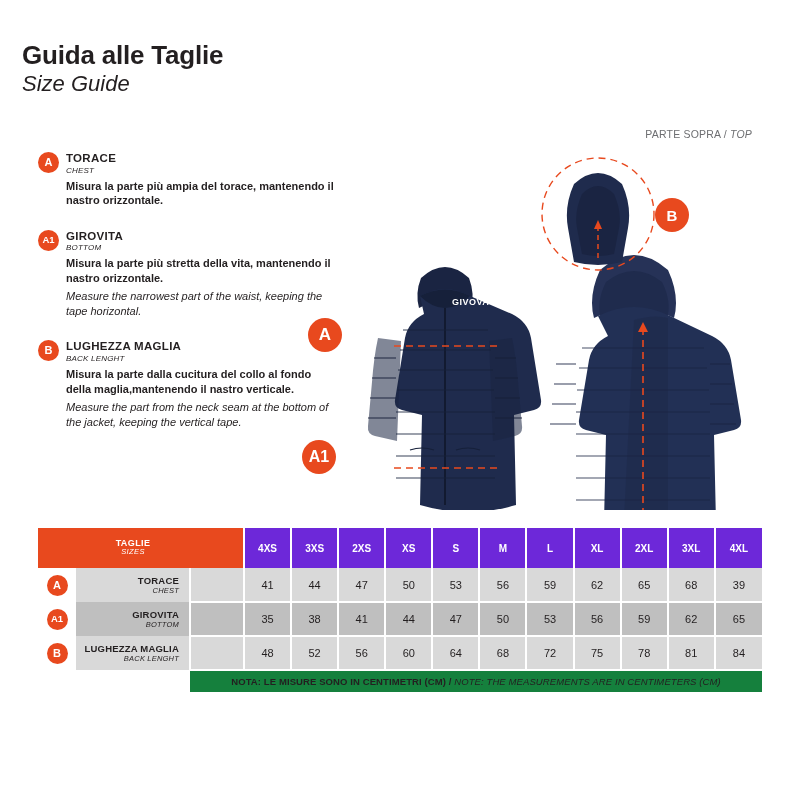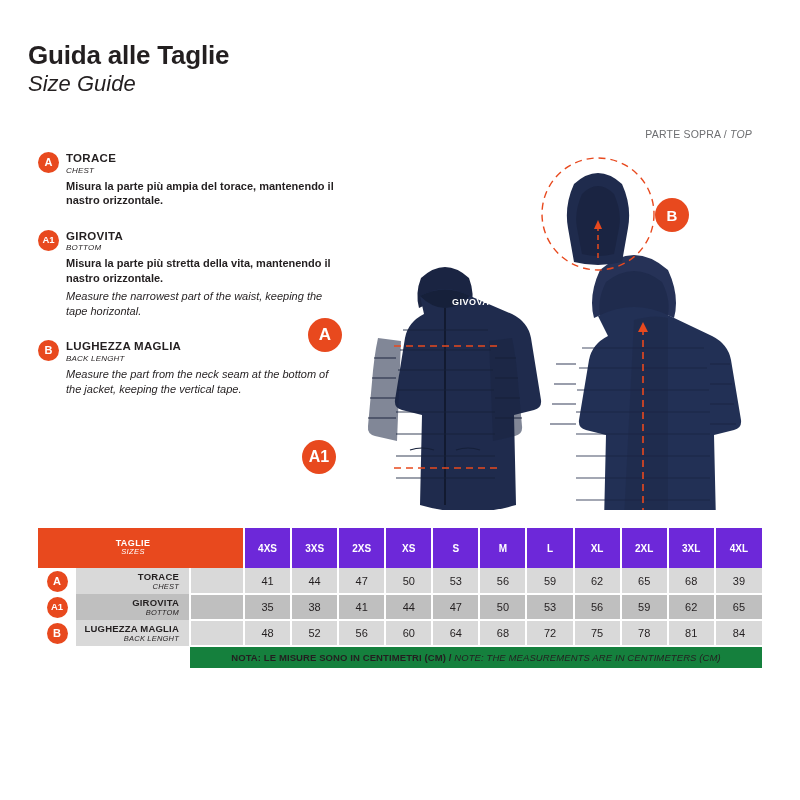--- a/index.html
+++ b/index.html
@@ -7,21 +7,21 @@
   body {
     width: 800px; height: 800px;
     background: #ffffff;
     font-family: "Liberation Sans", sans-serif;
     color: #231f20;
     position: relative;
     overflow: hidden;
   }
 
   
-  .header { position:absolute; left:28px; top:42px; }
+  .header { position:absolute; left:22px; top:42px; }
   .header .title {
     font-size: 26px; font-weight: bold; letter-spacing: -0.2px; color:#231f20;
     line-height: 1.05;
   }
   .header .subtitle {
     font-size: 22px; font-style: italic; color:#231f20; font-weight: normal;
     line-height: 1.15; margin-top: 2px;
   }
 
   
@@ -97,21 +97,21 @@
   }
   .row-badge .badge-t.wide { font-size: 9.5px; }
 
   .row-name {
     text-align:right; padding-right: 10px; font-size: 9.5px; font-weight:bold;
     letter-spacing:.2px;
   }
   .row-name .sub { display:block; font-size:7.5px; font-style:italic; font-weight:normal; }
 
   .cellv {
-    text-align:center; font-size: 11px; height: 26px; vertical-align: middle;
+    text-align:center; font-size: 11px; height: 34px; vertical-align: middle;
     border-left: 2px solid #fff; border-bottom: 2px solid #fff;
   }
   .shade-a { background:#d9d9d9; }
   .shade-b { background:#bfbfbf; }
   .namecell-a { background:#d9d9d9; }
   .namecell-b { background:#bfbfbf; }
   .whitecell { background:#ffffff; }
 
   .note-row td {
     background:#15803d; text-align:center; font-size: 9.5px; height: 22px;
@@ -146,20 +146,21 @@
     <div class="legend-title">GIROVITA</div>
     <div class="legend-sub">BOTTOM</div>
     <div class="legend-it">Misura la parte più stretta della vita, mantenendo il nastro orizzontale.</div>
     <div class="legend-en">Measure the narrowest part of the waist, keeping the tape horizontal.</div>
   </div>
 
   <div class="legend-item">
     <div class="badge">B</div>
     <div class="legend-title">LUGHEZZA MAGLIA</div>
     <div class="legend-sub">BACK LENGHT</div>
+    <div class="legend-it">Misura la parte dalla cucitura del collo al fondo della maglia,mantenendo il nastro verticale.</div>
     <div class="legend-en">Measure the part from the neck seam at the bottom of the jacket, keeping the vertical tape.</div>
   </div>
 
 </div>
 
 <div class="art">
   <svg width="470" height="360" viewBox="0 0 470 360">
 
     <g>
 

